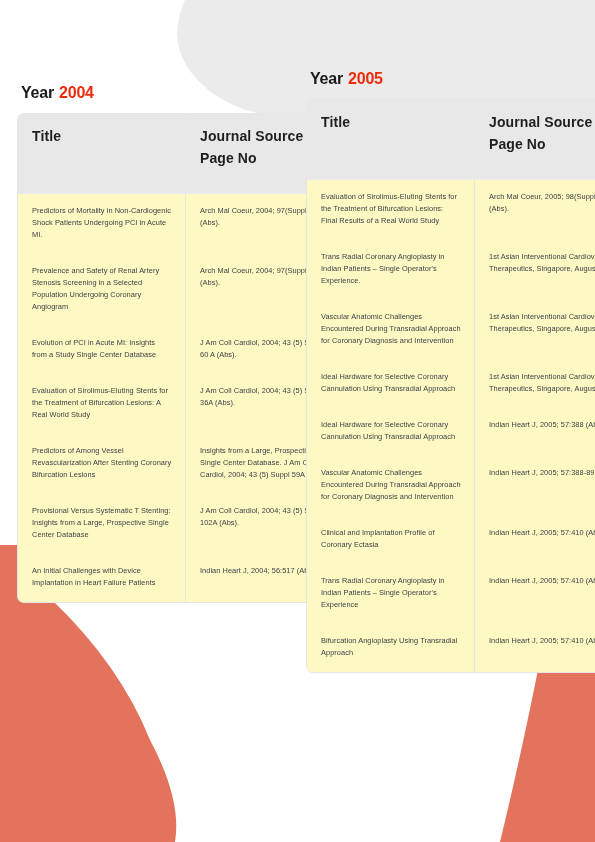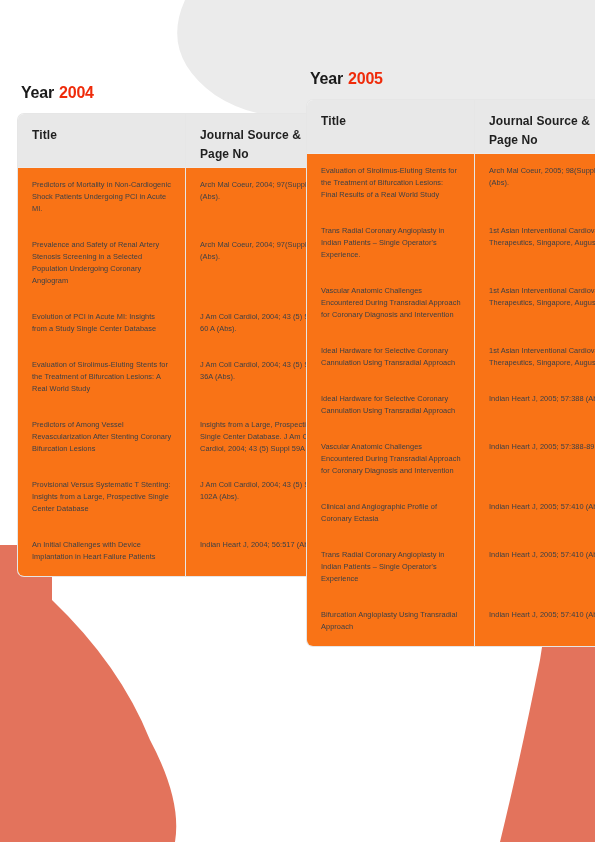--- a/index.html
+++ b/index.html
@@ -59,40 +59,40 @@
     width: 272px;
     table-layout: fixed;
     background: #ffffff;
     border-radius: 6px;
     overflow: hidden;
     box-shadow: 0 0 0 1px #e6e6e6;
   }
 
   table.pub-table thead th {
     background: #e8e8e8;
-    font-size: 12px;
+    font-size: 14px;
     font-weight: bold;
     color: #1f1f1f;
     text-align: left;
-    padding: 12px 13px 4px 14px;
+    padding: 12px 13px 24px 14px;
     vertical-align: top;
     line-height: 1.55;
     letter-spacing: 0.1px;
   }
   table.pub-table thead th.col-title { width: 140px; }
   table.pub-table thead th.col-src   { width: 132px; }
 
   table.pub-table tbody td {
     font-size: 7.4px;
     color: #3d4046;
     vertical-align: top;
     padding: 11px 13px 13px 14px;
     line-height: 1.62;
     letter-spacing: 0.05px;
-    background: #f97316;
+    background: #fef9c3;
   }
   table.pub-table tbody td.col-title { width: 140px; }
   table.pub-table tbody td.col-src   { width: 132px; }
 
   
   table.pub-table thead th.col-src,
   table.pub-table tbody td.col-src {
     border-left: 1px solid #e6e6e6;
   }
   table.pub-table tbody tr:first-child td {
@@ -192,21 +192,21 @@
         </tr>
         <tr>
           <td class="col-title">Ideal Hardware for Selective Coronary Cannulation Using Transradial Approach</td>
           <td class="col-src">Indian Heart J, 2005; 57:388 (Abs).</td>
         </tr>
         <tr>
           <td class="col-title">Vascular Anatomic Challenges Encountered During Transradial Approach for Coronary Diagnosis and Intervention</td>
           <td class="col-src">Indian Heart J, 2005; 57:388-89 (Abs).</td>
         </tr>
         <tr>
-          <td class="col-title">Clinical and Angiographic Profile of Coronary Ectasia</td>
+          <td class="col-title">Clinical and Implantation Profile of Coronary Ectasia</td>
           <td class="col-src">Indian Heart J, 2005; 57:410 (Abs).</td>
         </tr>
         <tr>
           <td class="col-title">Trans Radial Coronary Angioplasty in Indian Patients – Single Operator's Experience</td>
           <td class="col-src">Indian Heart J, 2005; 57:410 (Abs).</td>
         </tr>
         <tr>
           <td class="col-title">Bifurcation Angioplasty Using Transradial Approach</td>
           <td class="col-src">Indian Heart J, 2005; 57:410 (Abs).</td>
         </tr>

